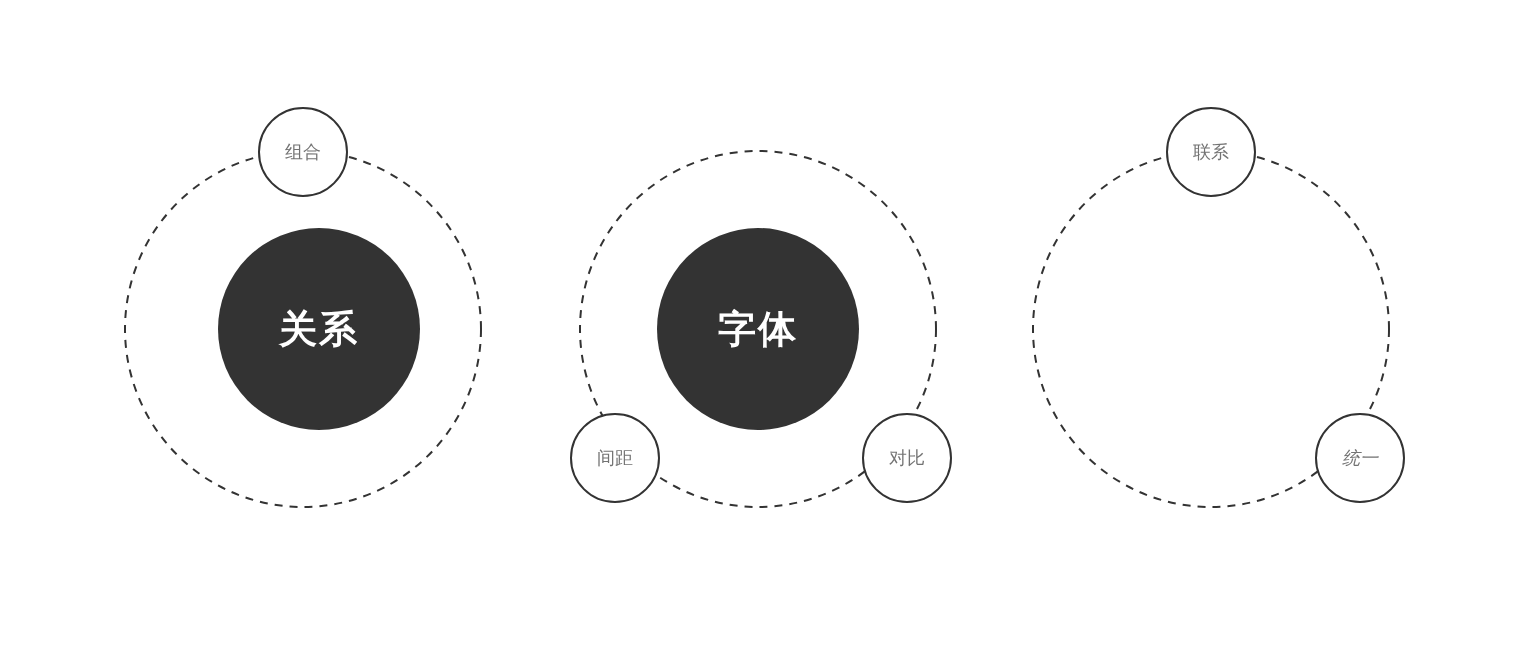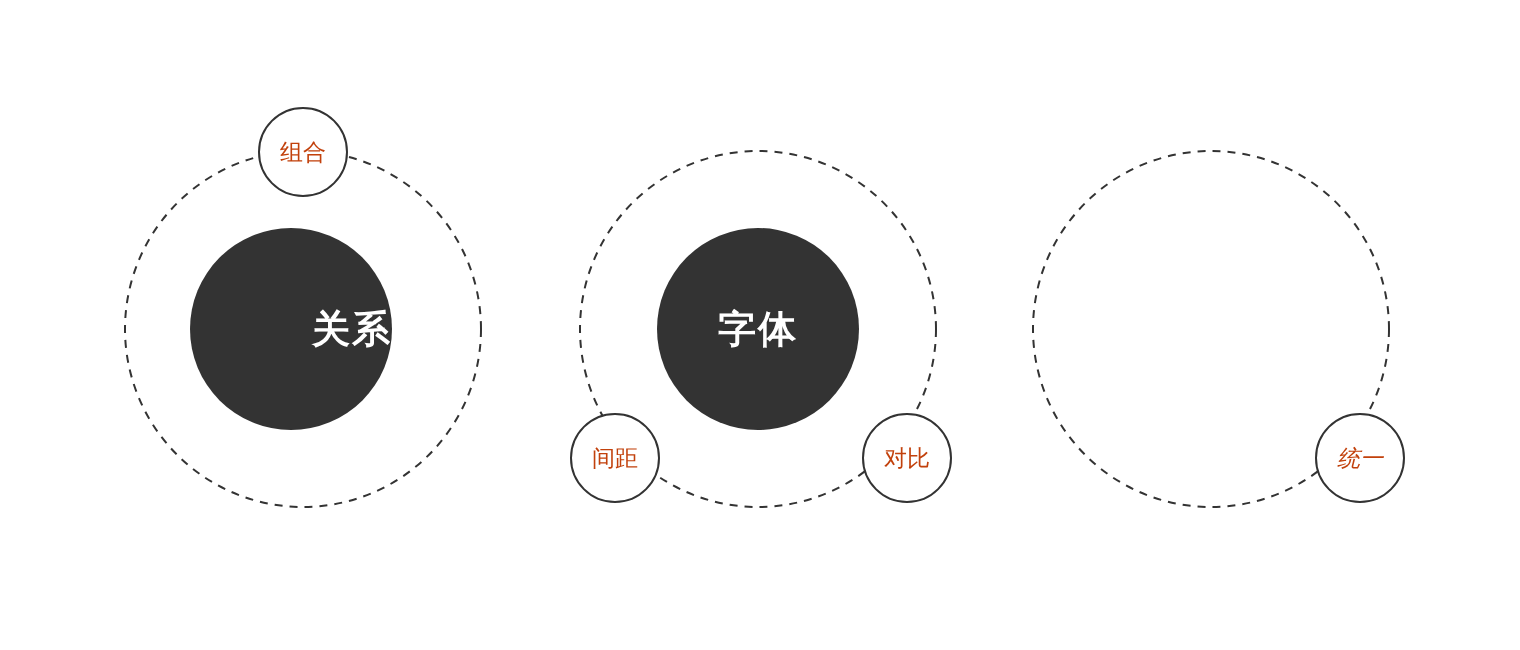--- a/index.html
+++ b/index.html
@@ -70,39 +70,39 @@
     border-radius: 50%;
     background: #ffffff;
     border: 2px solid #333333;
     display: flex;
     align-items: center;
     justify-content: center;
     box-sizing: border-box;
     z-index: 3;
   }
   .node-label {
-    color: #c2410c;
-    font-size: 23px;
+    color: #737373;
+    font-size: 18px;
     font-weight: normal;
     line-height: 1;
     white-space: nowrap;
     user-select: none;
   }
 </style>
 </head>
 <body>
 
 <div id="canvas">
 
   <div class="group">
     <svg class="orbit-svg" viewBox="0 0 1520 650">
       <circle class="orbit-ring" cx="303" cy="329" r="178"></circle>
     </svg>
 
-    <div class="core" style="left:190px; top:228px;justify-content:flex-end;">
+    <div class="core" style="left:218px; top:228px;">
       <span class="core-label">关系</span>
     </div>
 
     <div class="node" style="left:258px; top:107px;">
       <span class="node-label">组合</span>
     </div>
 
 
   </div>
 
@@ -124,19 +124,22 @@
       <span class="node-label">对比</span>
     </div>
   </div>
 
   <div class="group">
     <svg class="orbit-svg" viewBox="0 0 1520 650">
       <circle class="orbit-ring" cx="1211" cy="329" r="178"></circle>
     </svg>
 
 
+    <div class="node" style="left:1166px; top:107px;">
+      <span class="node-label">联系</span>
+    </div>
 
     <div class="node" style="left:1315px; top:413px;font-style:italic;">
       <span class="node-label">统一</span>
     </div>
   </div>
 
 </div>
 
 </body></html>

